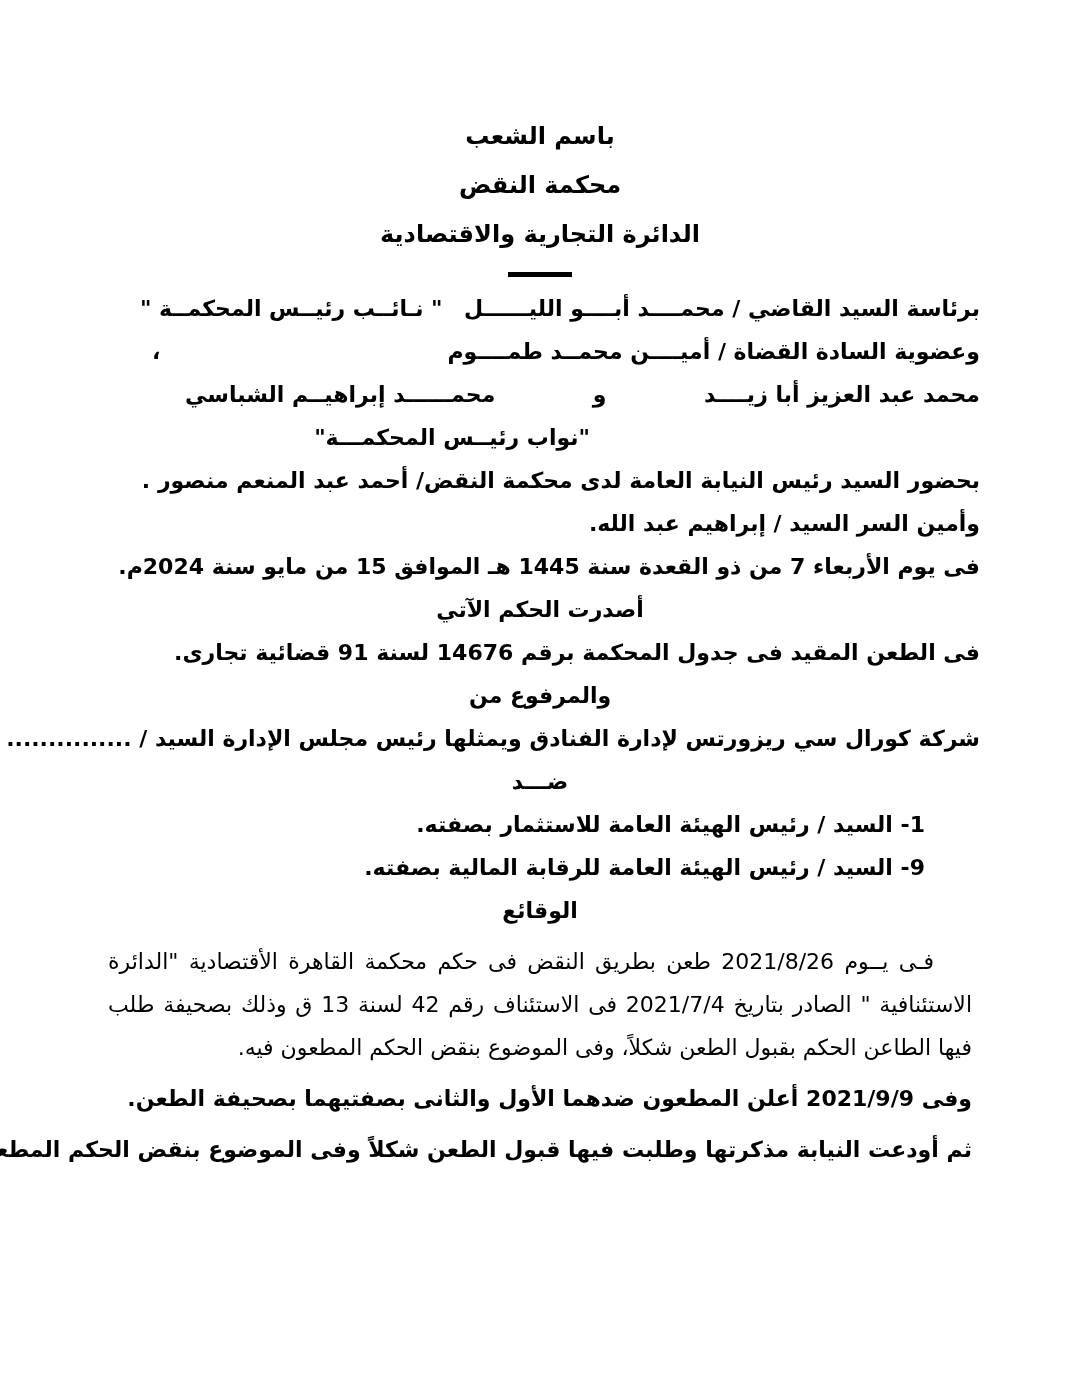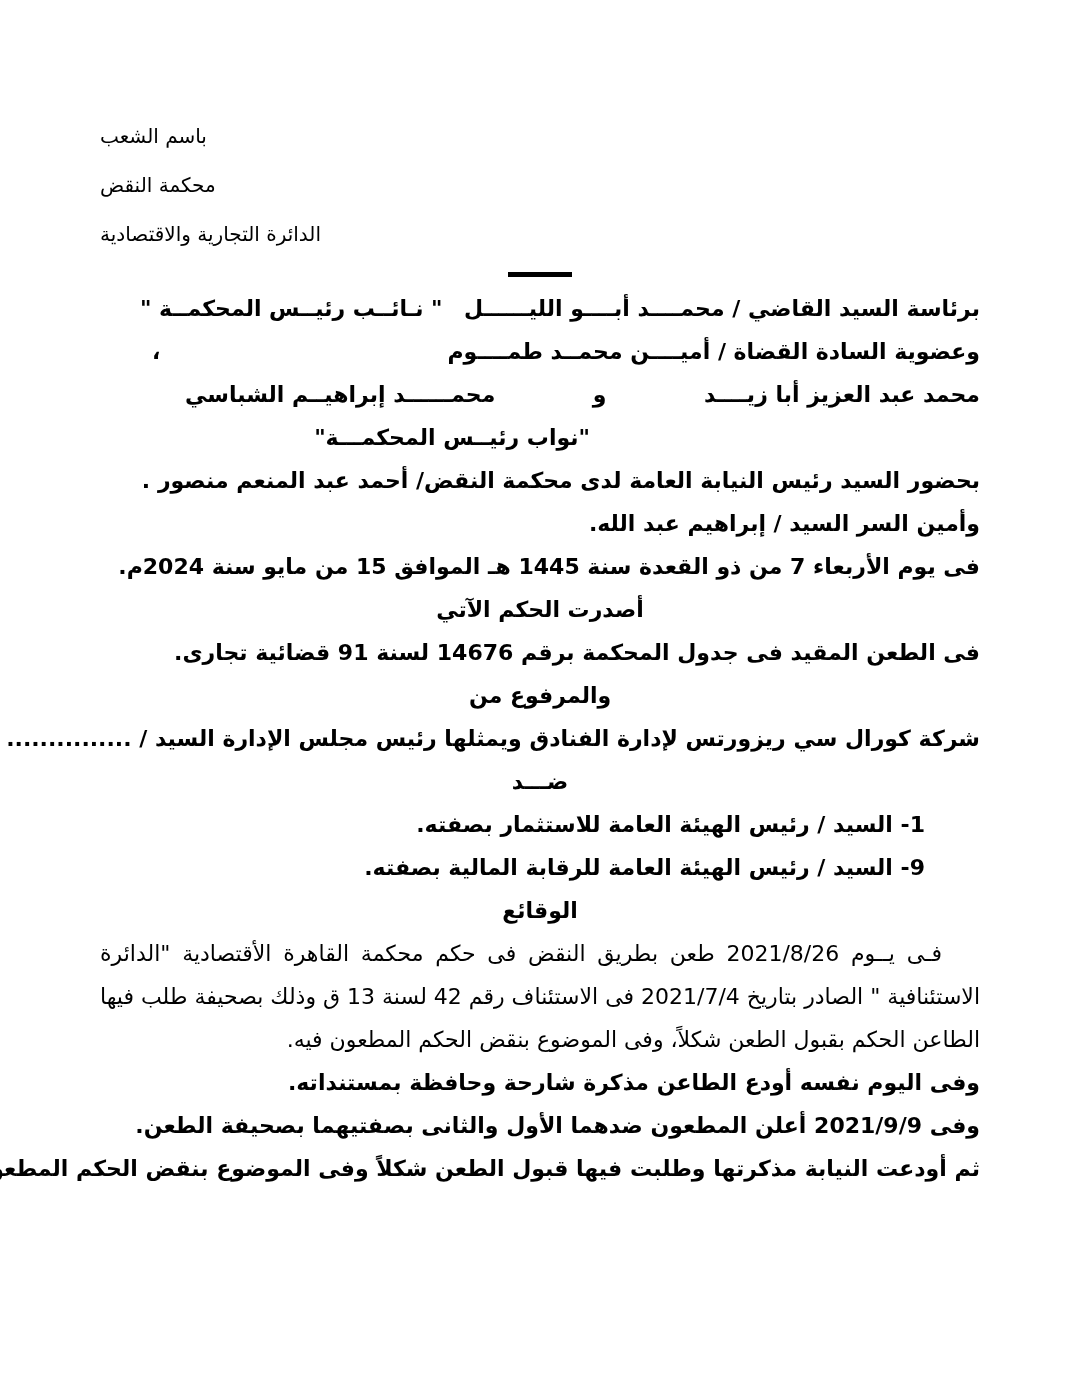--- a/index.html
+++ b/index.html
@@ -12,23 +12,23 @@
     direction: rtl;
     font-family: "DejaVu Sans", sans-serif;
     font-size: 22px;
     line-height: 43px;
     padding: 112px 100px 0 100px;
     overflow: hidden;
   }
   .bold { font-weight: bold; }
   .center { text-align: center; }
   .hdr-line {
-    text-align: left;
-    font-weight: normal;
-    font-size: 20px;
+    text-align: center;
+    font-weight: bold;
+    font-size: 24px;
     line-height: 49px;
     white-space: nowrap;
   }
   .rule {
     width: 64px;
     height: 5px;
     background: #000000;
     margin: 13px auto 10px auto;
   }
   .panel { font-weight: bold; }
@@ -37,21 +37,21 @@
   .row-2 { padding-left: 52px; }
   .row-3 { padding-left: 85px; }
   .row-4 {
     width: fit-content;
     margin-right: 390px;
     white-space: nowrap;
   }
   .line { white-space: nowrap; font-weight: bold; }
   .respondent { padding-right: 55px; white-space: nowrap; }
   .appellant { white-space: nowrap; text-align: center; }
-  p { margin: 0; }
+  p { margin: 8px; }
   .lead {
     text-align: justify;
     text-indent: 38px;
   }
 </style>
 </head>
 <body>
 
 <div class="page">
 
@@ -91,18 +91,17 @@
     <div class="center bold">والمرفوع من</div>
     <div class="bold appellant">شركة كورال سي ريزورتس لإدارة الفنادق ويمثلها رئيس مجلس الإدارة السيد / ...............</div>
     <div class="center bold">ضـــد</div>
     <div class="bold respondent">1- السيد / رئيس الهيئة العامة للاستثمار بصفته.</div>
     <div class="bold respondent">9- السيد / رئيس الهيئة العامة للرقابة المالية بصفته.</div>
   </section>
 
   <section>
     <div class="center bold">الوقائع</div>
     <p class="lead">فـى يــوم 2021/8/26 طعن بطريق النقض فى حكم محكمة القاهرة الأقتصادية "الدائرة الاستئنافية " الصادر بتاريخ 2021/7/4 فى الاستئناف رقم 42 لسنة 13 ق وذلك بصحيفة طلب فيها الطاعن الحكم بقبول الطعن شكلاً، وفى الموضوع بنقض الحكم المطعون فيه.</p>
-    <p class="line">وفى اليوم نفسه أودع الطاعن مذكرة شارحة وحافظة بمستنداته.</p>
     <p class="line">وفى 2021/9/9 أعلن المطعون ضدهما الأول والثانى بصفتيهما بصحيفة الطعن.</p>
     <p class="line">ثم أودعت النيابة مذكرتها وطلبت فيها قبول الطعن شكلاً وفى الموضوع بنقض الحكم المطعون فيه.</p>
   </section>
 
 </div>
 
 </body></html>

